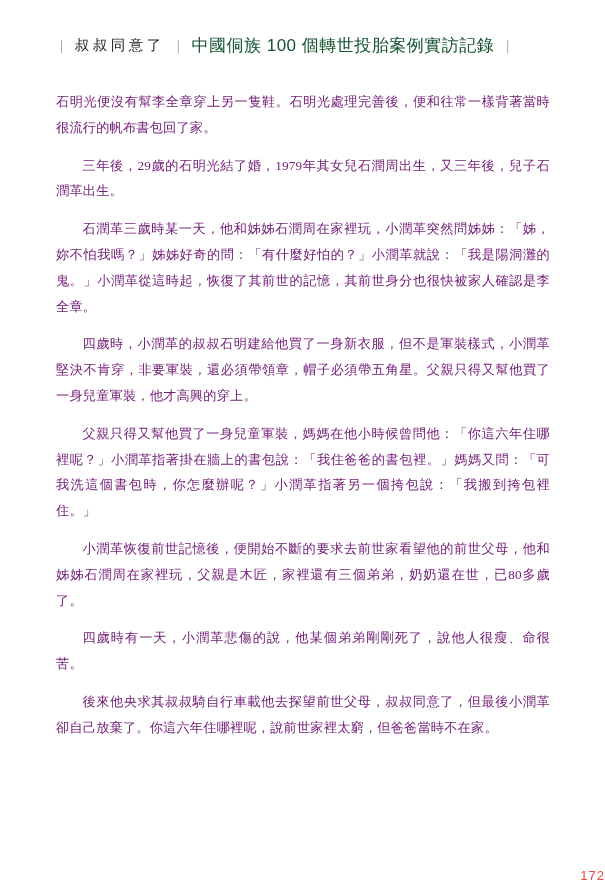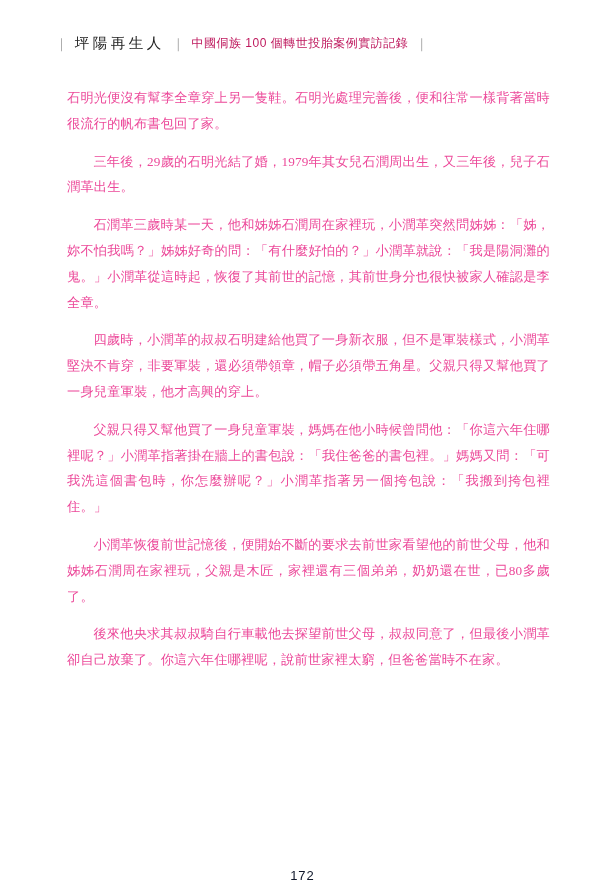--- a/index.html
+++ b/index.html
@@ -33,68 +33,69 @@
     padding: 0 7px;
   }
   .running-header .divider.first { padding-left: 0; }
   .running-header .series-title {
     font-size: 14.5px;
     letter-spacing: 3.5px;
     color: #222222;
     font-family: "Liberation Serif", "DejaVu Serif", serif;
   }
   .running-header .subtitle {
-    font-size: 12px;
+    font-size: 17px;
     letter-spacing: 0.5px;
-    color: #be185d;
+    color: #14532d;
     font-family: "Liberation Sans", "DejaVu Sans", sans-serif;
   }
   .body-text p {
-    margin: 0 0 12px 12px;
+    margin: 0 0 12px 1px;
     font-size: 13.2px;
     line-height: 25.8px;
     text-align: justify;
     text-indent: 2em;
-    color: #ec4899;
+    color: #701a75;
     letter-spacing: 0.2px;
   }
   .body-text p.no-indent {
     text-indent: 0;
   }
   .page-footer {
     position: absolute;
     left: 0;
     right: 0;
     bottom: 13px;
-    text-align: center;
+    text-align: right;
     font-family: "Liberation Sans", "DejaVu Sans", sans-serif;
     font-size: 13px;
-    color: #0f172a;
+    color: #ef4444;
     letter-spacing: 1px;
   }
 </style>
 </head>
 <body>
 
 <div class="page">
 
   <div class="running-header">
     <span class="divider first">｜</span>
-    <span class="series-title">坪陽再生人</span>
+    <span class="series-title">叔叔同意了</span>
     <span class="divider">｜</span>
     <span class="subtitle">中國侗族 100 個轉世投胎案例實訪記錄</span>
     <span class="divider">｜</span>
   </div>
 
   <div class="body-text">
     <p class="no-indent">石明光便沒有幫李全章穿上另一隻鞋。石明光處理完善後，便和往常一樣背著當時很流行的帆布書包回了家。</p>
     <p>三年後，29歲的石明光結了婚，1979年其女兒石潤周出生，又三年後，兒子石潤革出生。</p>
     <p>石潤革三歲時某一天，他和姊姊石潤周在家裡玩，小潤革突然問姊姊：「姊，妳不怕我嗎？」姊姊好奇的問：「有什麼好怕的？」小潤革就說：「我是陽洞灘的鬼。」小潤革從這時起，恢復了其前世的記憶，其前世身分也很快被家人確認是李全章。</p>
     <p>四歲時，小潤革的叔叔石明建給他買了一身新衣服，但不是軍裝樣式，小潤革堅決不肯穿，非要軍裝，還必須帶領章，帽子必須帶五角星。父親只得又幫他買了一身兒童軍裝，他才高興的穿上。</p>
     <p>父親只得又幫他買了一身兒童軍裝，媽媽在他小時候曾問他：「你這六年住哪裡呢？」小潤革指著掛在牆上的書包說：「我住爸爸的書包裡。」媽媽又問：「可我洗這個書包時，你怎麼辦呢？」小潤革指著另一個挎包說：「我搬到挎包裡住。」</p>
     <p>小潤革恢復前世記憶後，便開始不斷的要求去前世家看望他的前世父母，他和姊姊石潤周在家裡玩，父親是木匠，家裡還有三個弟弟，奶奶還在世，已80多歲了。</p>
+    <p>四歲時有一天，小潤革悲傷的說，他某個弟弟剛剛死了，說他人很瘦、命很苦。</p>
     <p>後來他央求其叔叔騎自行車載他去探望前世父母，叔叔同意了，但最後小潤革卻自己放棄了。你這六年住哪裡呢，說前世家裡太窮，但爸爸當時不在家。</p>
 
   </div>
 
   <div class="page-footer">172</div>
 
 </div>
 
 </body></html>

